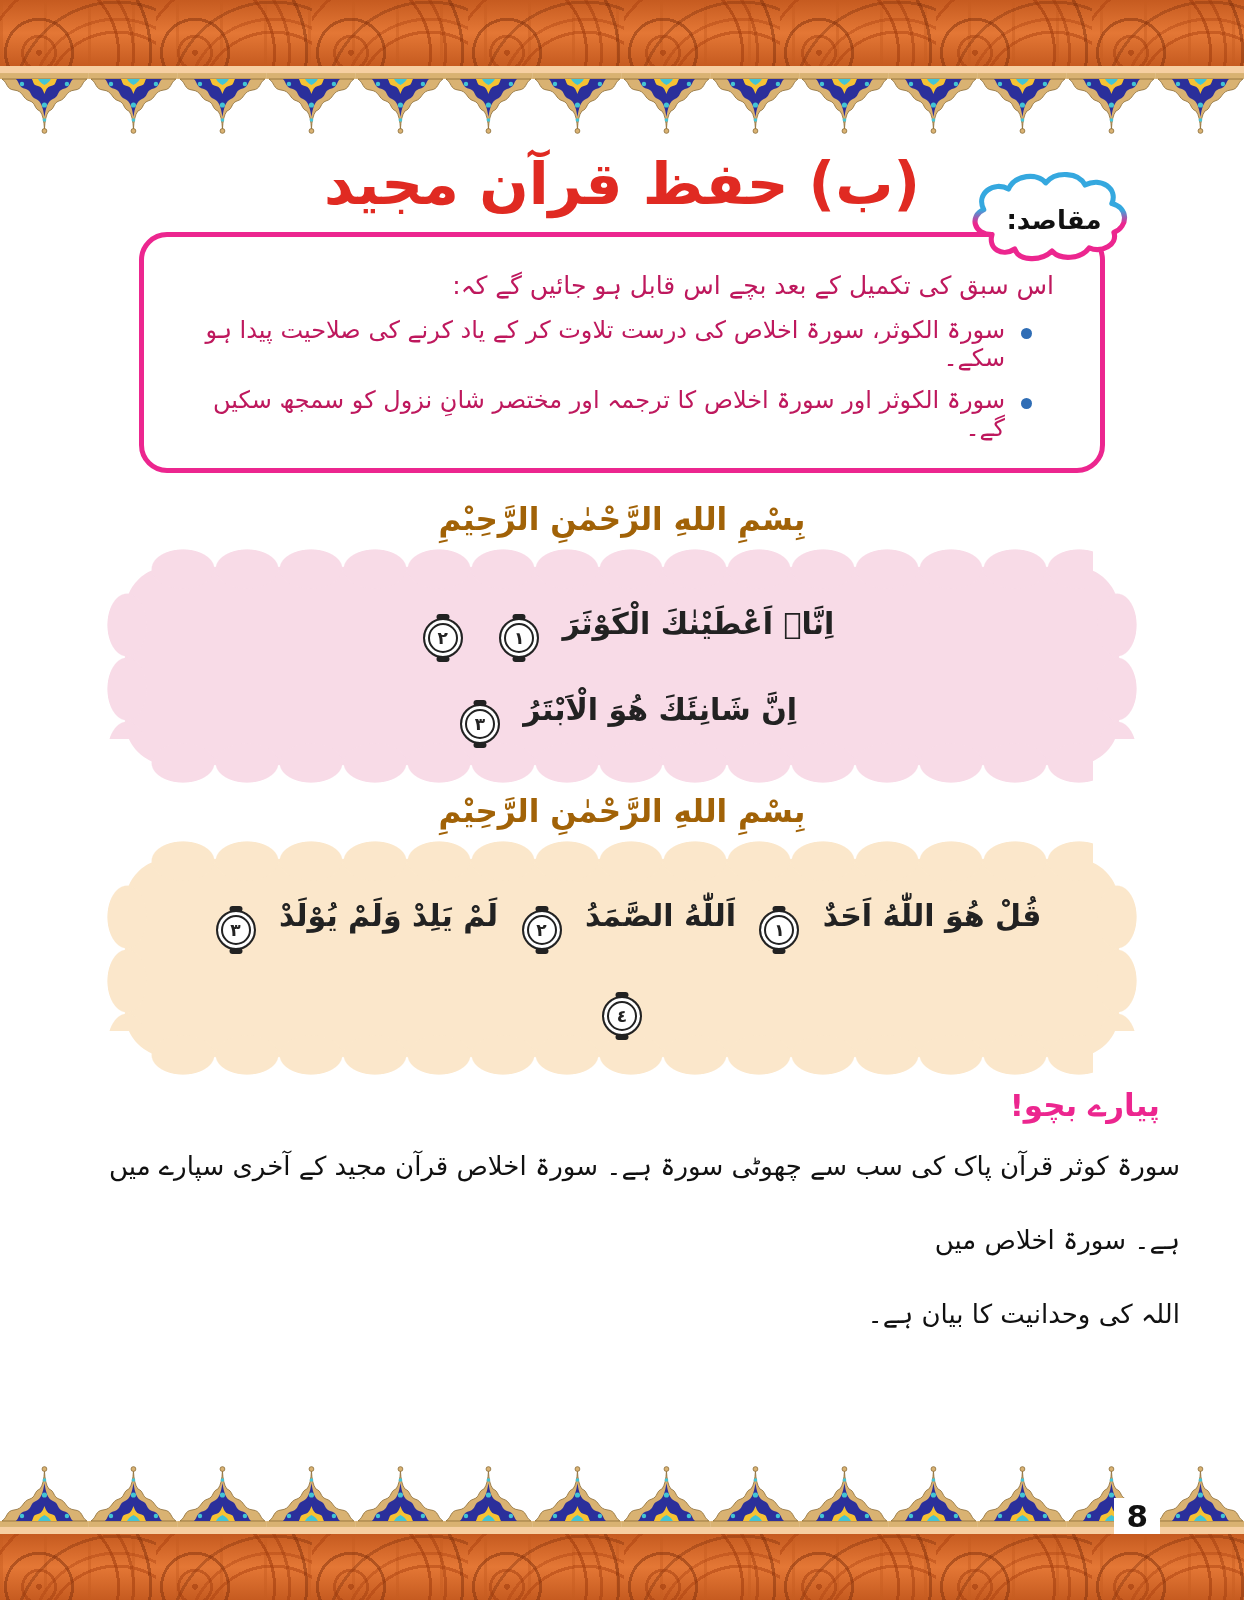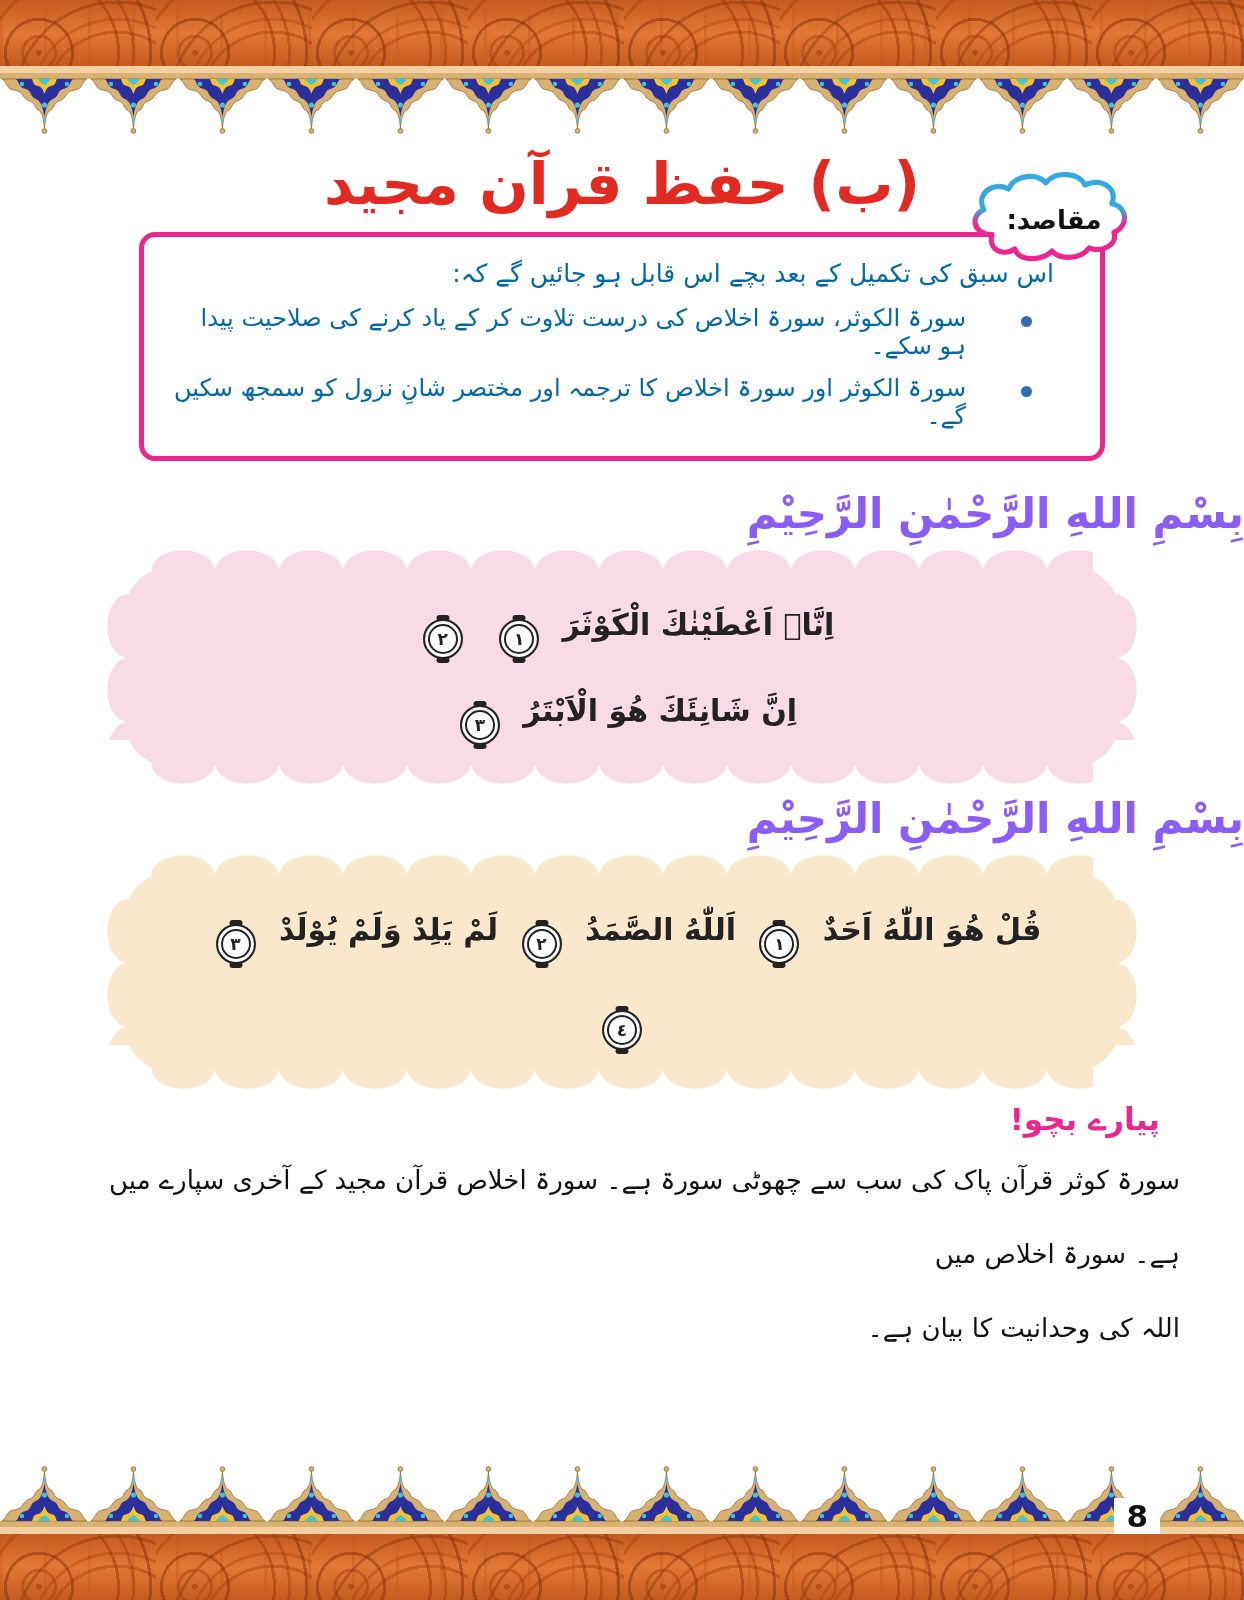--- a/index.html
+++ b/index.html
@@ -23,25 +23,25 @@
   .pendant-row svg{flex:0 0 88.9px;height:62px;display:block;}
   .pendant-row.flipped{transform:scaleY(-1);}
   
   .page-title{
     margin-top:6px;text-align:center;direction:rtl;
     color:#E02A22;font-size:58px;font-weight:bold;line-height:1.5;
   }
   
   .objectives-wrap{position:relative;margin:4px 139px 4px 139px;}
   .objectives-box{
-    position:relative;border:5px solid #EC268F;border-radius:16px;background:#fff;
-    padding:22px 46px 26px 30px;direction:rtl;color:#0369a1;
+    position:relative;border:5px solid #EC268F;border-radius:28px;background:#fff;
+    padding:34px 46px 26px 30px;direction:rtl;color:#be185d;
   }
   .obj-intro{font-size:25px;font-weight:500;margin-bottom:16px;}
-  .obj-item{display:flex;align-items:flex-start;margin:14px 22px 0 0;font-size:24px;gap:39px;}
+  .obj-item{display:flex;align-items:flex-start;margin:14px 22px 0 0;font-size:24px;}
   .obj-dot{flex:0 0 11px;width:11px;height:11px;border-radius:50%;background:#2F6DB5;margin-left:16px;margin-top:12px;}
   .cloud-label{position:absolute;top:-62px;left:822px;width:186px;height:96px;z-index:3;}
   .cloud-label svg{position:absolute;inset:0;width:100%;height:100%;}
   .cloud-label .cloud-text{
     position:absolute;inset:0;display:flex;align-items:center;justify-content:center;
     font-size:26px;font-weight:bold;color:#111;direction:rtl;padding-top:4px;
   }
   
   .scallops{position:relative;}
   .sc{position:absolute;pointer-events:none;}
@@ -61,21 +61,21 @@
   .badge-inner{
     position:absolute;inset:10px;border-radius:46px;background:#fff;
     --c:#ffffff;--sw:22px;--sh:15px;--inset:12px;
   }
   .badge-text{
     position:absolute;inset:0;display:flex;align-items:center;justify-content:center;
     color:#F43F9C;font-size:31px;font-weight:bold;direction:rtl;z-index:2;
   }
   
   .bismillah{
-    text-align:right;direction:rtl;color:#8b5cf6;font-size:42px;font-weight:bold;
+    text-align:center;direction:rtl;color:#a16207;font-size:31px;font-weight:bold;
     margin:28px 0 6px 0;
   }
   
   .verse-box{
     width:946px;margin:30px auto 0 auto;border-radius:44px;padding:14px 24px 12px 24px;
     --sw:64px;--sh:40px;--inset:26px;background:var(--c);
   }
   .verse-box.pink{--c:#F8DBE7;}
   .verse-box.peach{--c:#FBE7CB;}
   .verse-line{

